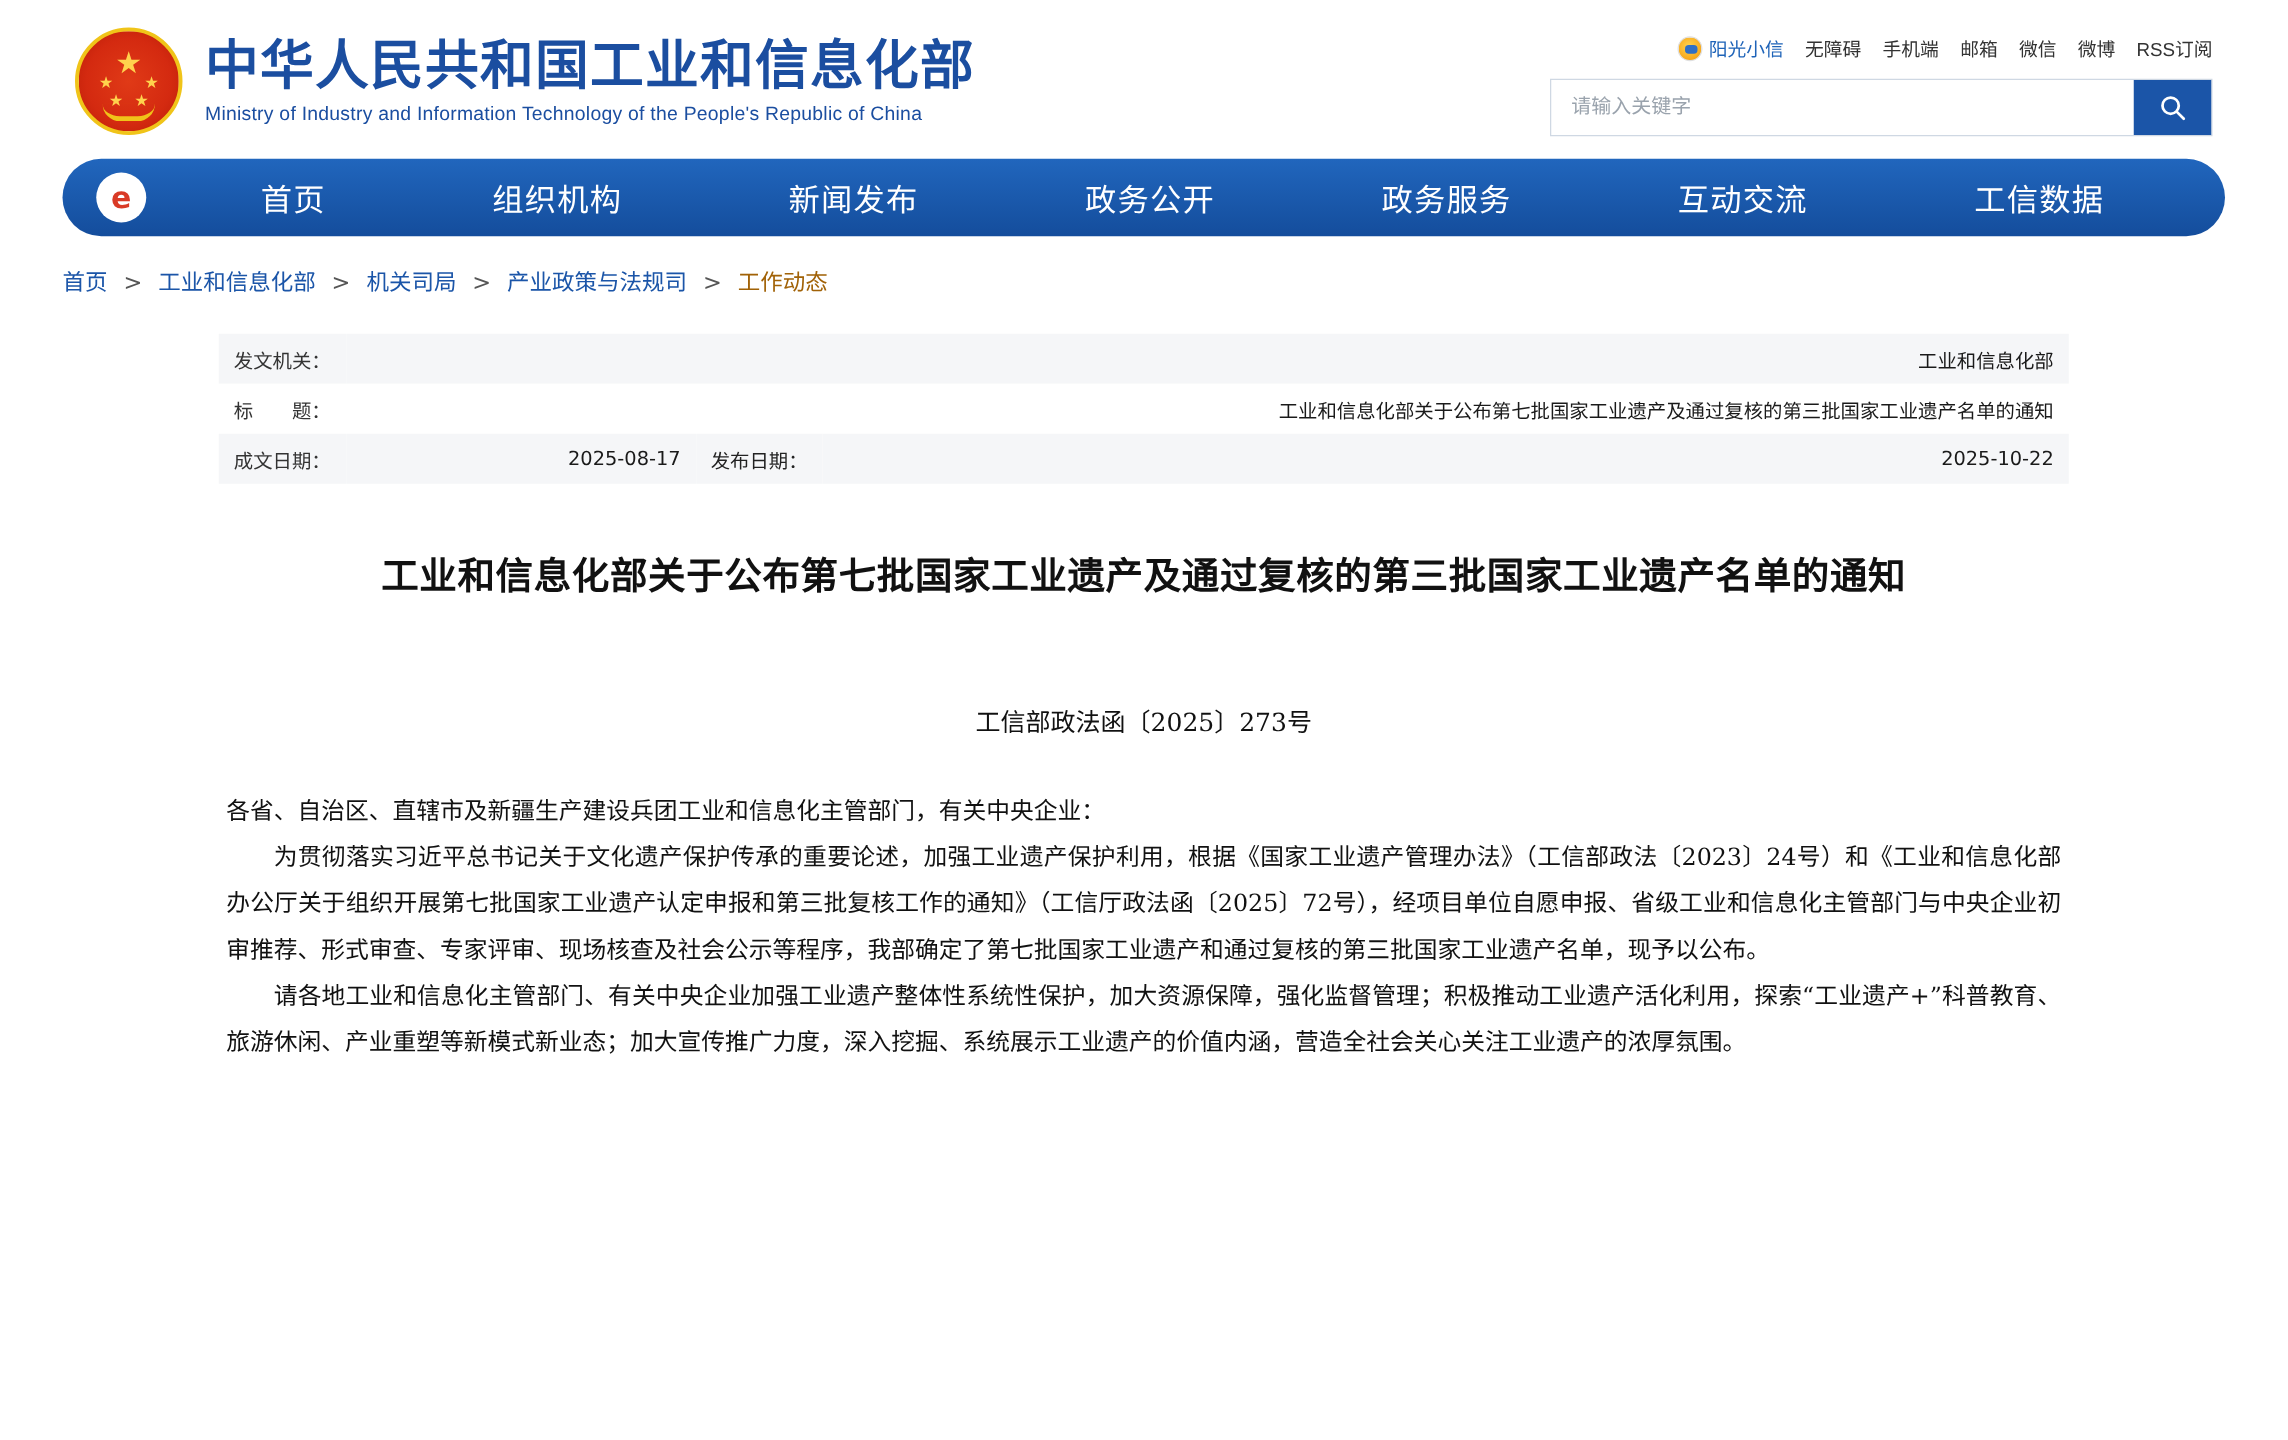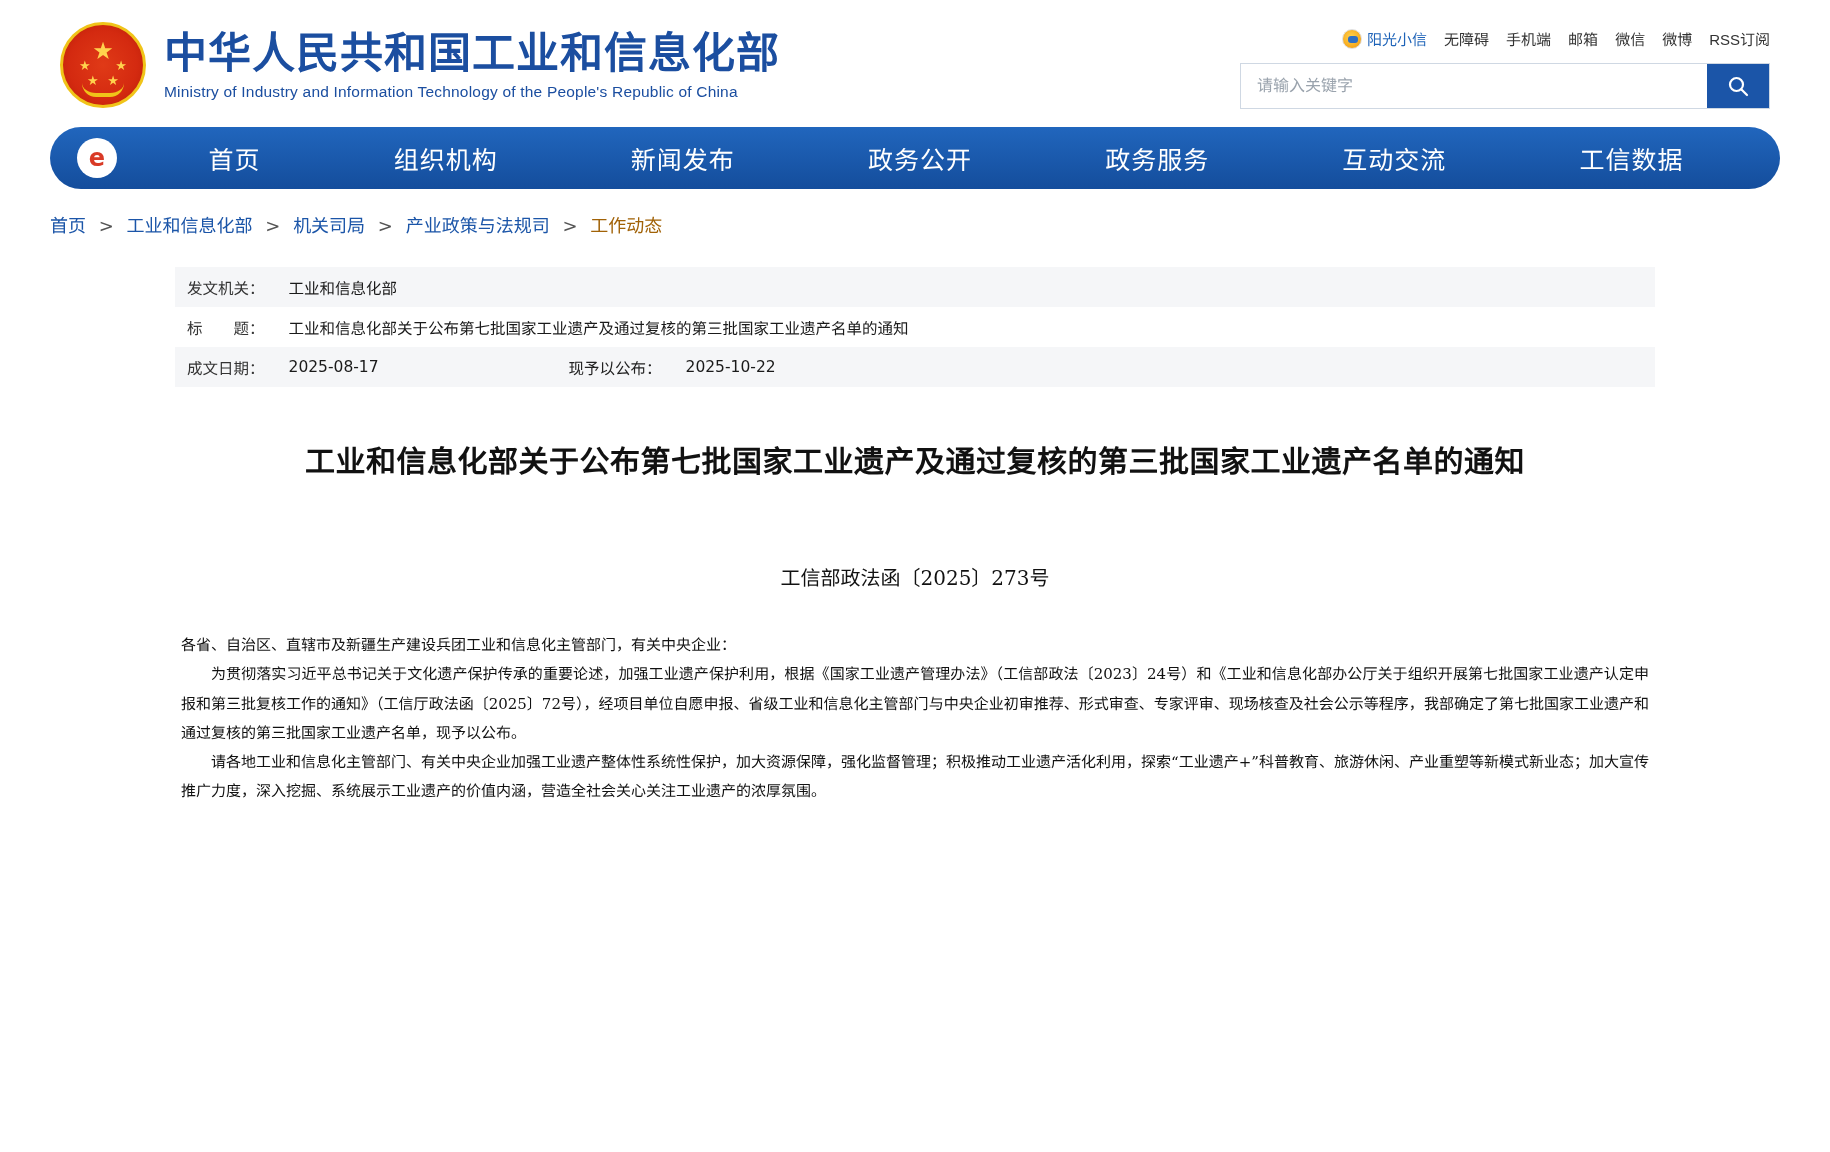--- a/index.html
+++ b/index.html
@@ -204,20 +204,21 @@
   .meta-table {
     border-collapse: collapse;
     width: 1480px;
     font-size: 15.5px;
     font-family: "DejaVu Sans", sans-serif;
     color: #222;
   }
   .meta-table td {
     padding: 9px 12px;
     vertical-align: middle;
+    text-align: right;
   }
   .meta-table tr:nth-child(odd) { background: #f5f6f8; }
   .meta-table tr:nth-child(even) { background: #ffffff; }
   .meta-label { width: 92px; color: #333; white-space: nowrap; }
   .meta-value { color: #1a1a1a; }
   .meta-half-label { width: 90px; white-space: nowrap; }
 
   .doc-title {
     text-align: center;
     font-family: "DejaVu Sans", sans-serif;
@@ -231,21 +232,21 @@
   .doc-number {
     text-align: center;
     font-family: "DejaVu Serif", serif;
     font-size: 20px;
     color: #111;
     margin-top: 78px;
   }
   .body-text {
     margin-top: 40px;
     font-family: "DejaVu Serif", serif;
-    font-size: 15px;
+    font-size: 19px;
     line-height: 1.95;
     color: #111;
     text-align: justify;
     padding: 0 6px;
   }
   .body-text p { margin: 0; text-indent: 2em; }
   .body-text p.noindent { text-indent: 0; }
 </style>
 </head>
 <body>
@@ -330,21 +331,21 @@
       <td class="meta-label">发文机关：</td>
       <td class="meta-value" colspan="3">工业和信息化部</td>
     </tr>
     <tr>
       <td class="meta-label">标　　题：</td>
       <td class="meta-value" colspan="3">工业和信息化部关于公布第七批国家工业遗产及通过复核的第三批国家工业遗产名单的通知</td>
     </tr>
     <tr>
       <td class="meta-label">成文日期：</td>
       <td class="meta-value" style="width:280px">2025-08-17</td>
-      <td class="meta-half-label">现予以公布：</td>
+      <td class="meta-half-label">发布日期：</td>
       <td class="meta-value">2025-10-22</td>
     </tr>
   </tbody>
     </table>
 
   <h1 class="doc-title">工业和信息化部关于公布第七批国家工业遗产及通过复核的第三批国家工业遗产名单的通知</h1>
 
   <div class="doc-number">工信部政法函〔2025〕273号</div>
 
   <div class="body-text">

